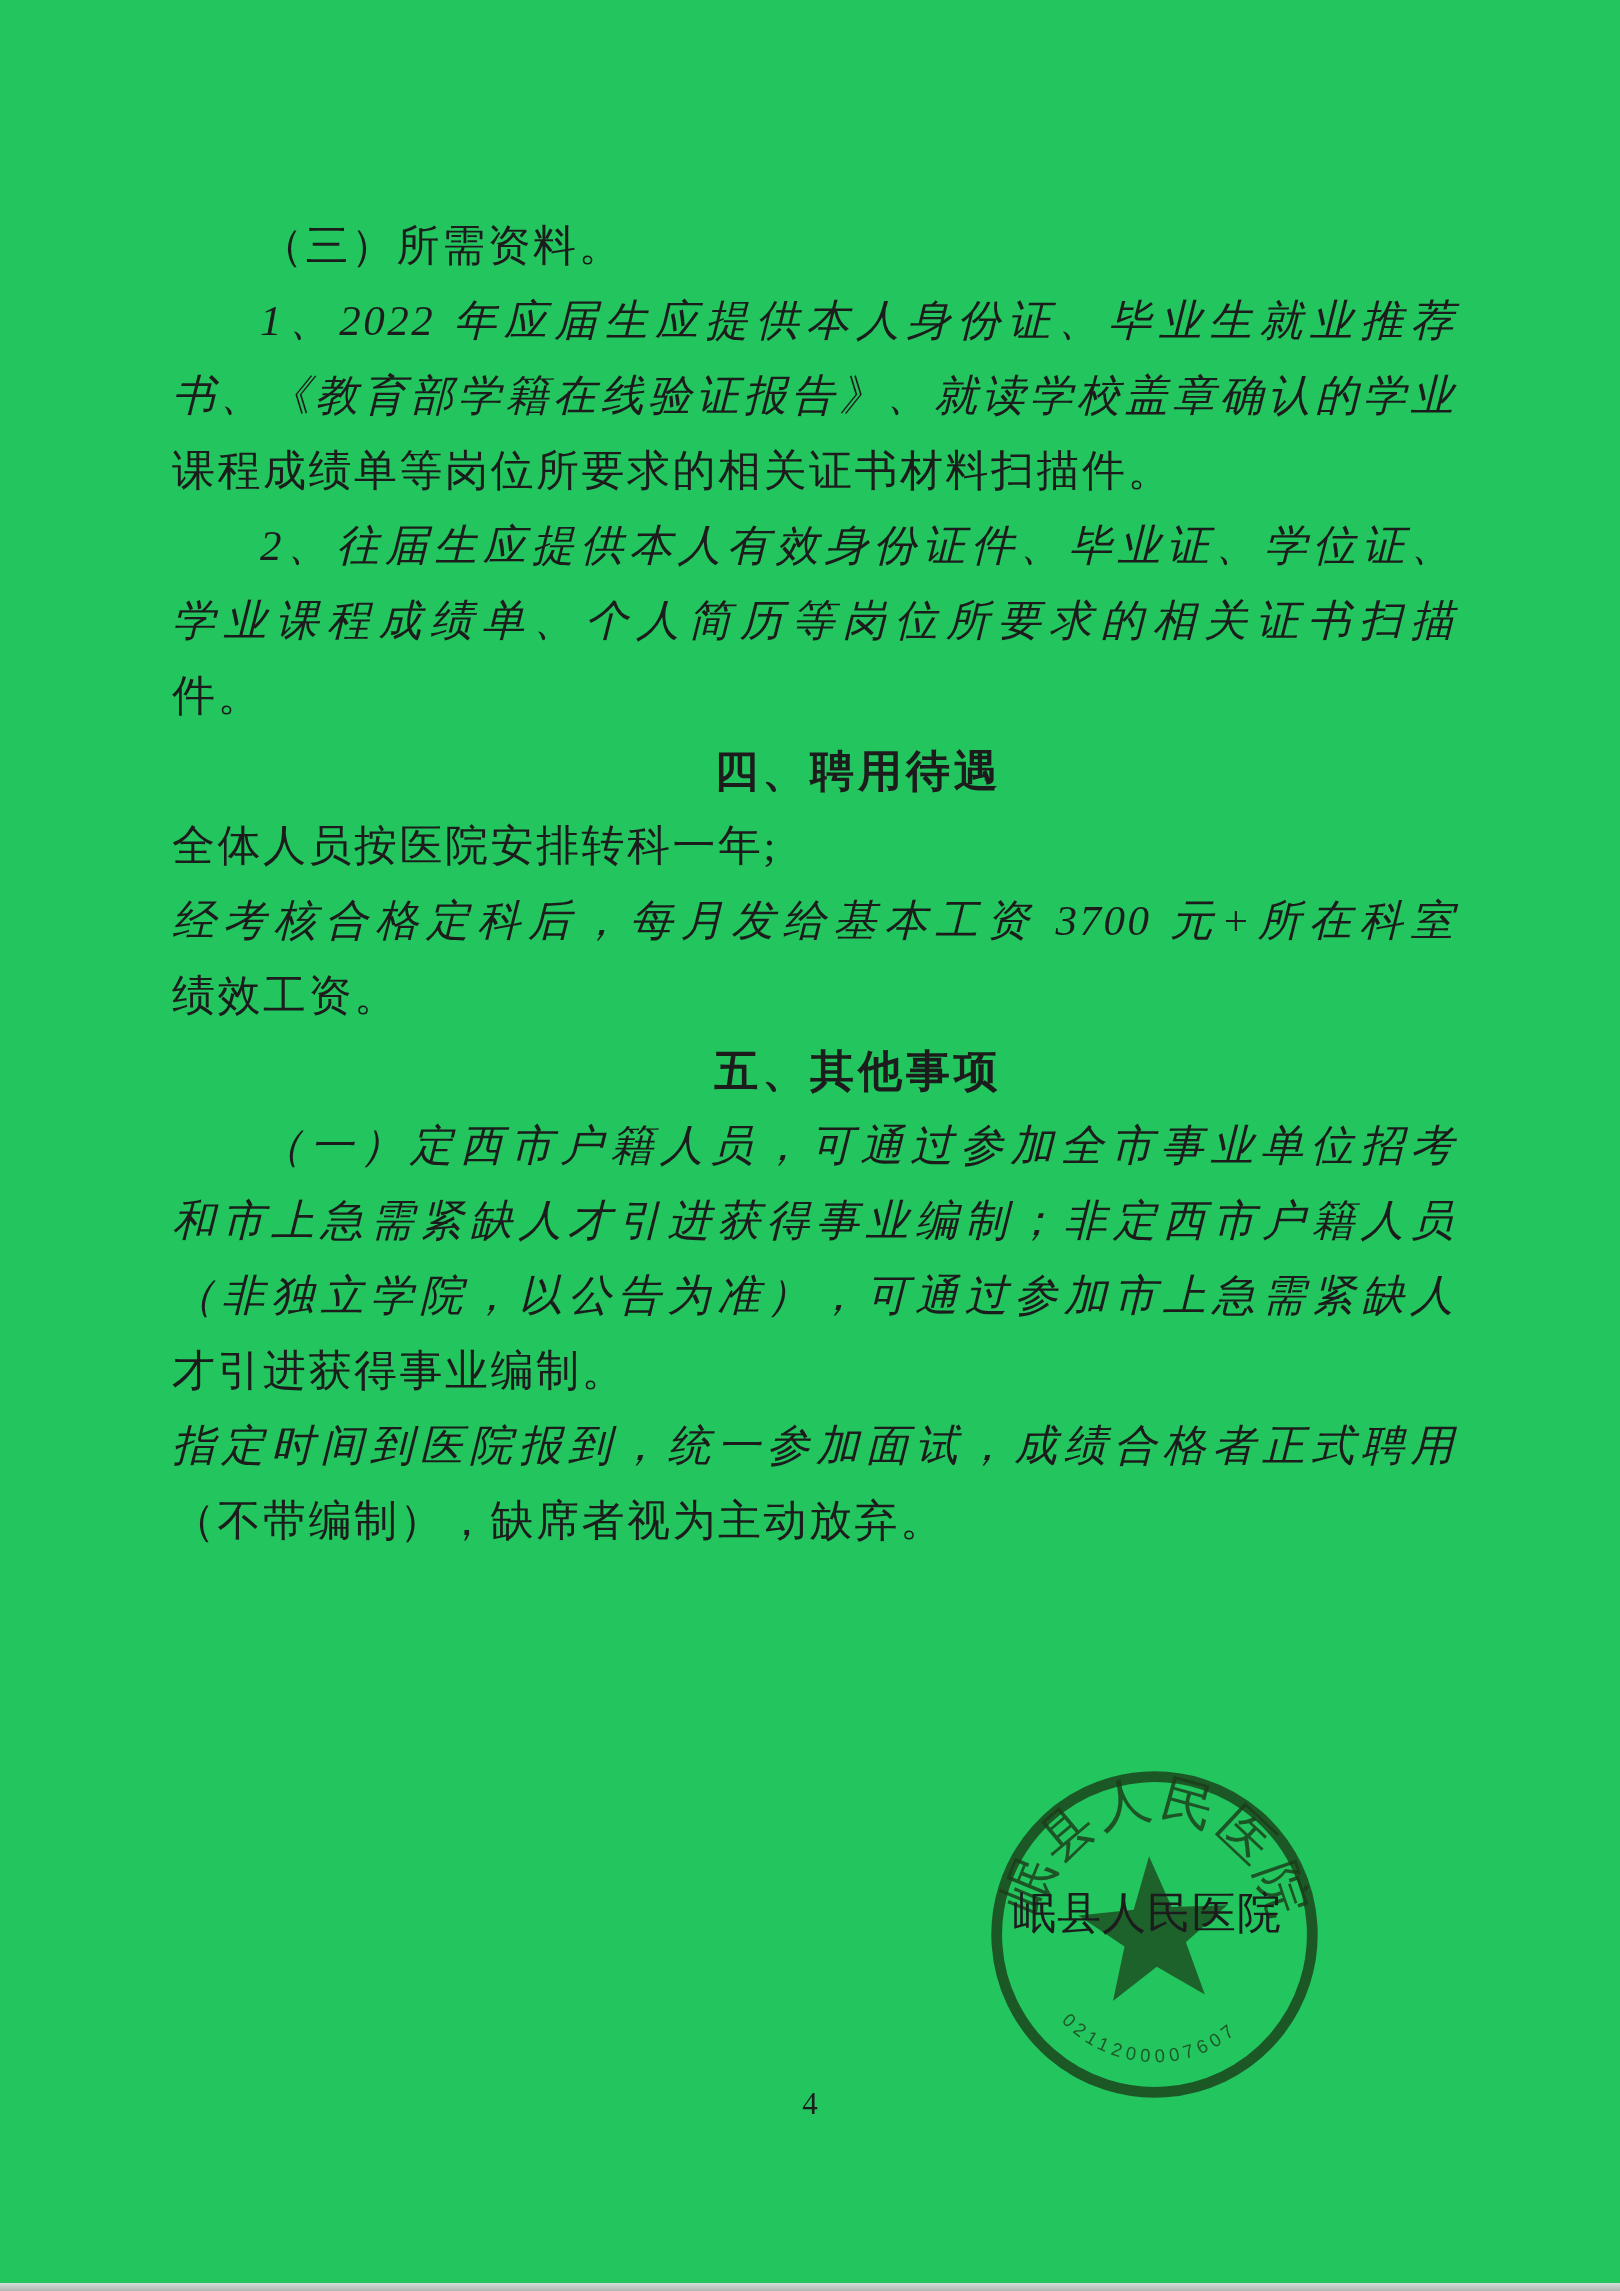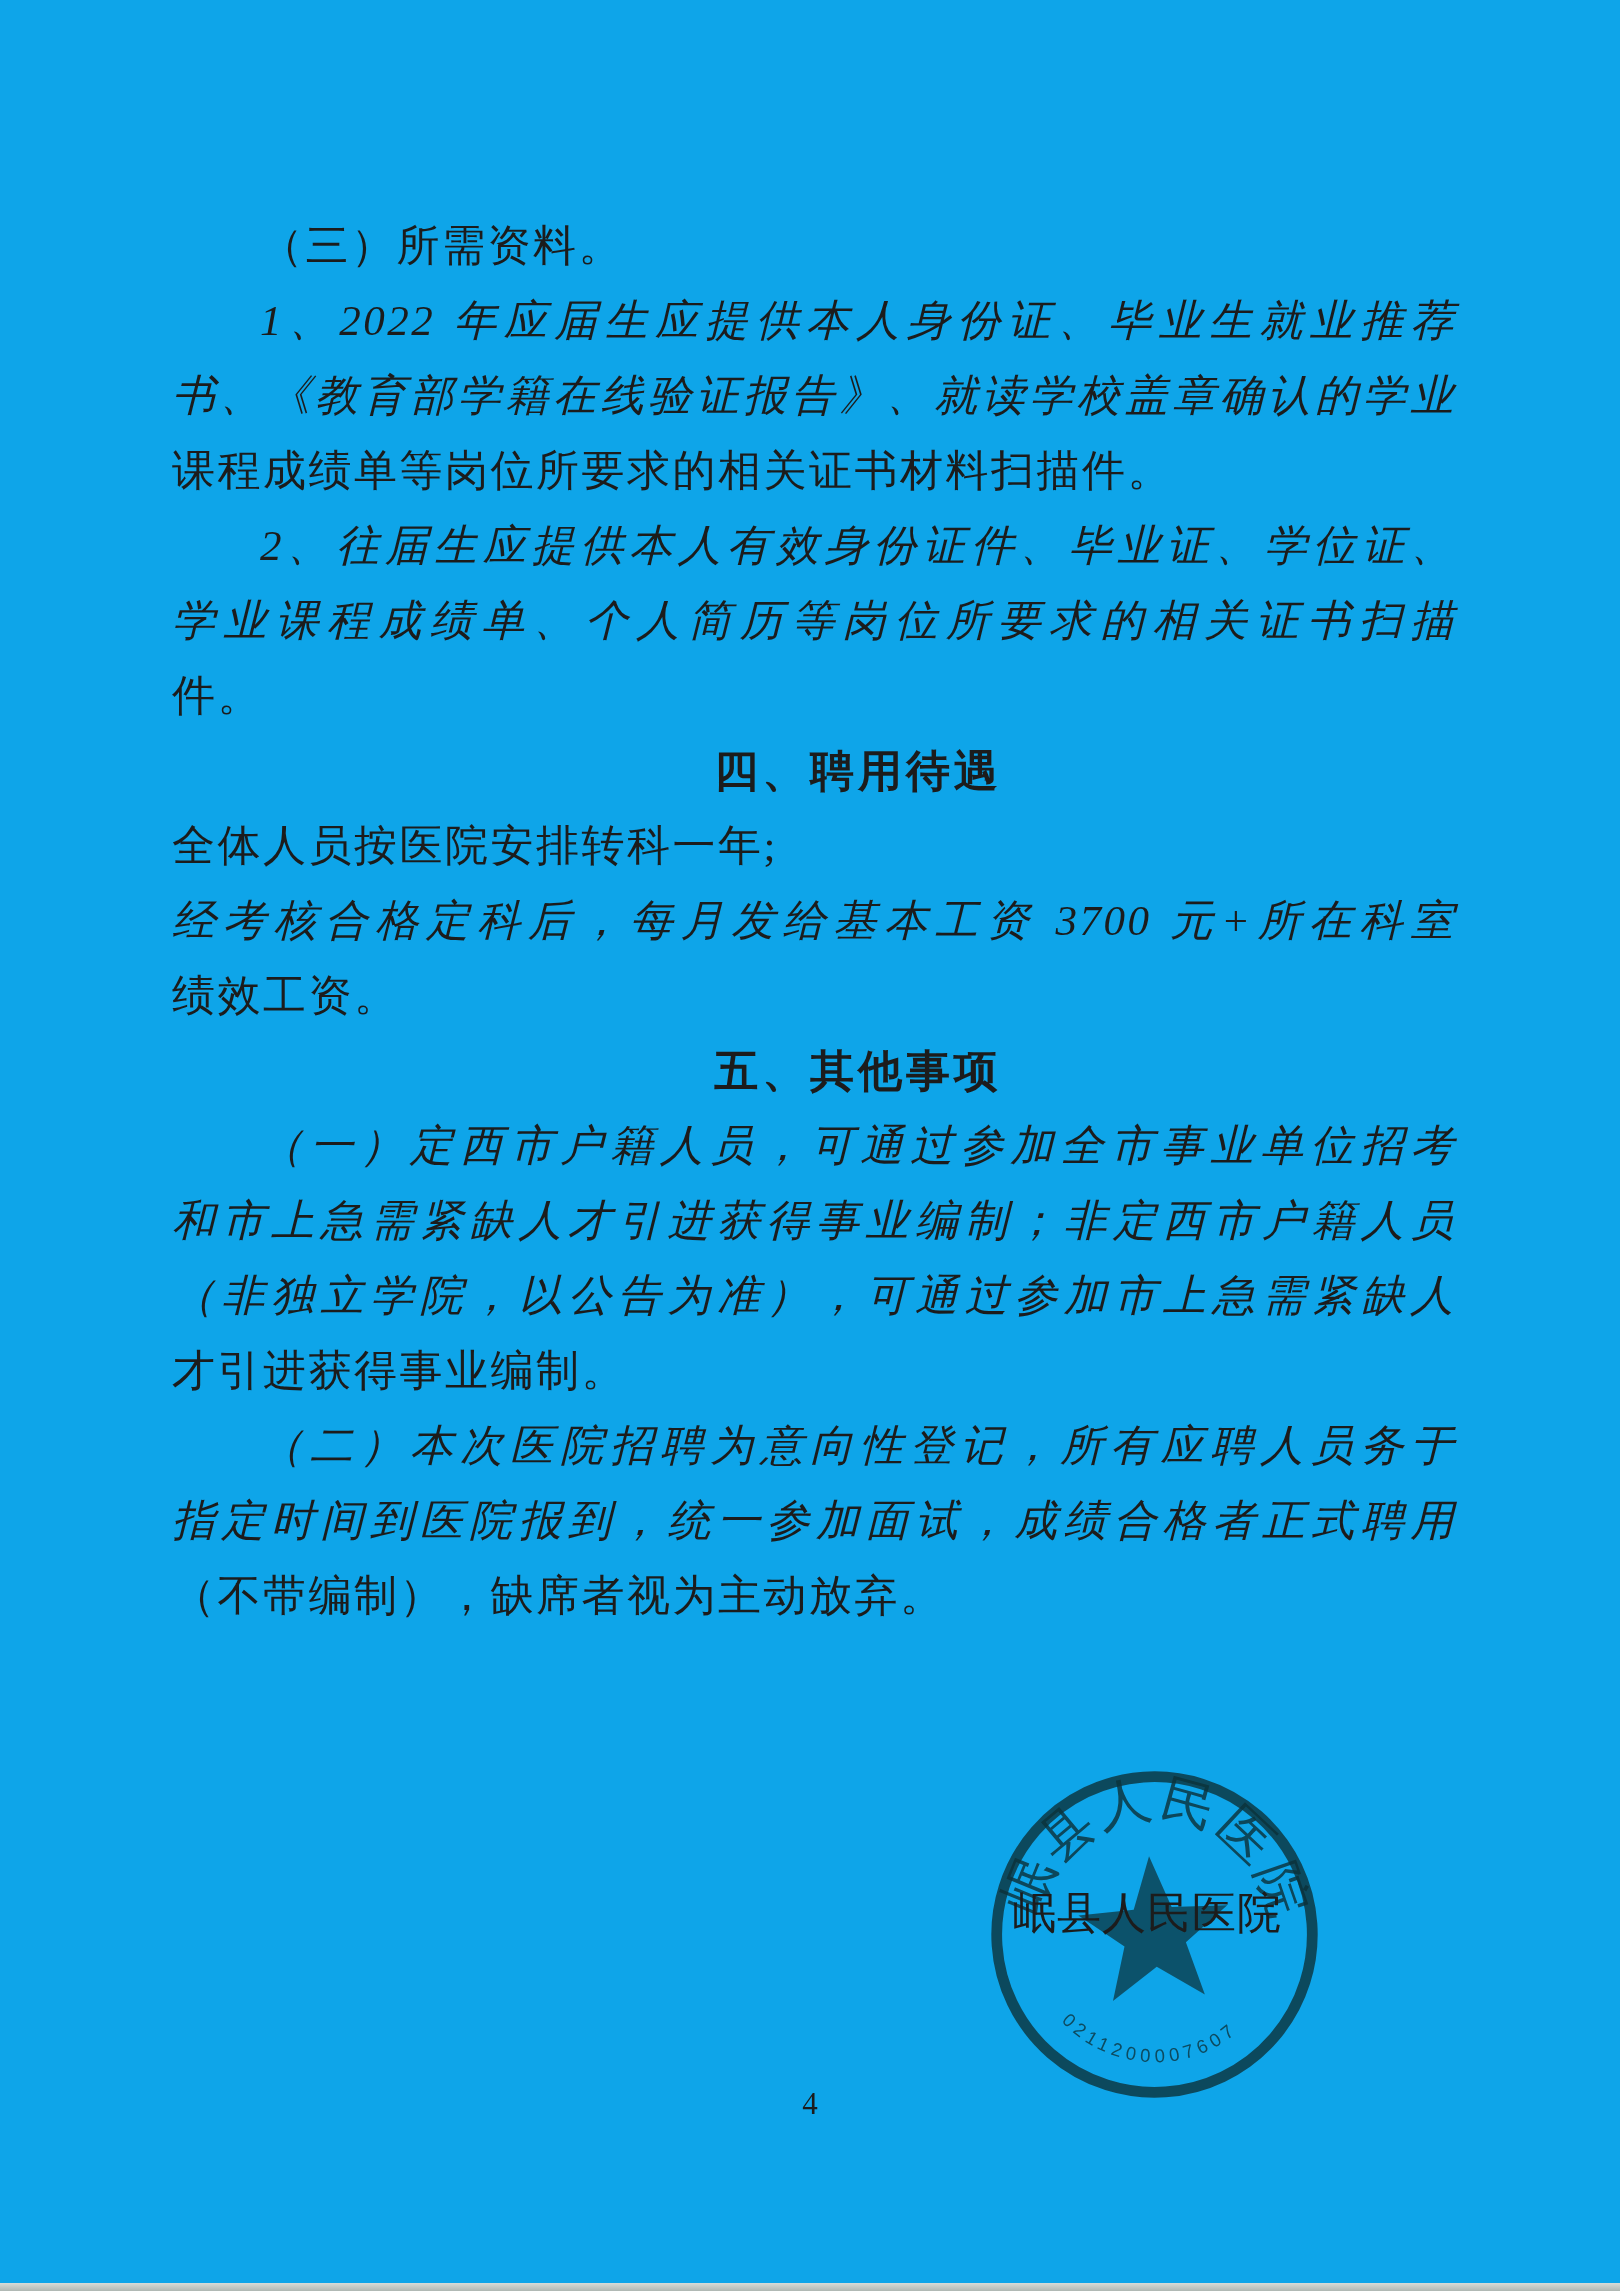--- a/index.html
+++ b/index.html
@@ -1,21 +1,21 @@
 <!DOCTYPE html>
 <html><head>
 <meta charset="utf-8">
 <style>
   html, body { margin: 0; padding: 0; background: #e8e8e8; }
   .page {
     position: relative;
     width: 1620px;
     height: 2292px;
     margin: 0 auto;
-    background: #0ea5e9;
+    background: #22c55e;
     overflow: hidden;
     font-family: "Liberation Serif", "DejaVu Serif", serif;
     color: #1c1c1c;
   }
   .doc-body {
     position: absolute;
     left: 172px;
     top: 208px;
     width: 1284px;
   }
@@ -102,21 +102,20 @@
     <div class="line">件。</div>
     <div class="line indent bold-head">四、聘用待遇</div>
     <div class="line">全体人员按医院安排转科一年;</div>
     <div class="line jfull">经考核合格定科后，每月发给基本工资 3700 元+所在科室</div>
     <div class="line">绩效工资。</div>
     <div class="line indent bold-head">五、其他事项</div>
     <div class="line indent jfull">（一）定西市户籍人员，可通过参加全市事业单位招考</div>
     <div class="line jfull">和市上急需紧缺人才引进获得事业编制；非定西市户籍人员</div>
     <div class="line jfull">（非独立学院，以公告为准），可通过参加市上急需紧缺人</div>
     <div class="line">才引进获得事业编制。</div>
-    <div class="line indent jfull">（二）本次医院招聘为意向性登记，所有应聘人员务于</div>
     <div class="line jfull">指定时间到医院报到，统一参加面试，成绩合格者正式聘用</div>
     <div class="line">（不带编制），缺席者视为主动放弃。</div>
   </div>
 
   <svg class="seal" viewBox="0 0 352 352" xmlns="http://www.w3.org/2000/svg">
     <defs>
       <path id="arcTop" d="M 58 155 A 120 120 0 0 1 294 155" fill="none"></path>
       <path id="arcBottom" d="M 70 251 A 130 130 0 0 0 283 251" fill="none"></path>
     </defs>
     <circle cx="176" cy="176" r="161" fill="none" stroke="#c0392b" stroke-width="11" opacity="0.8"></circle>

